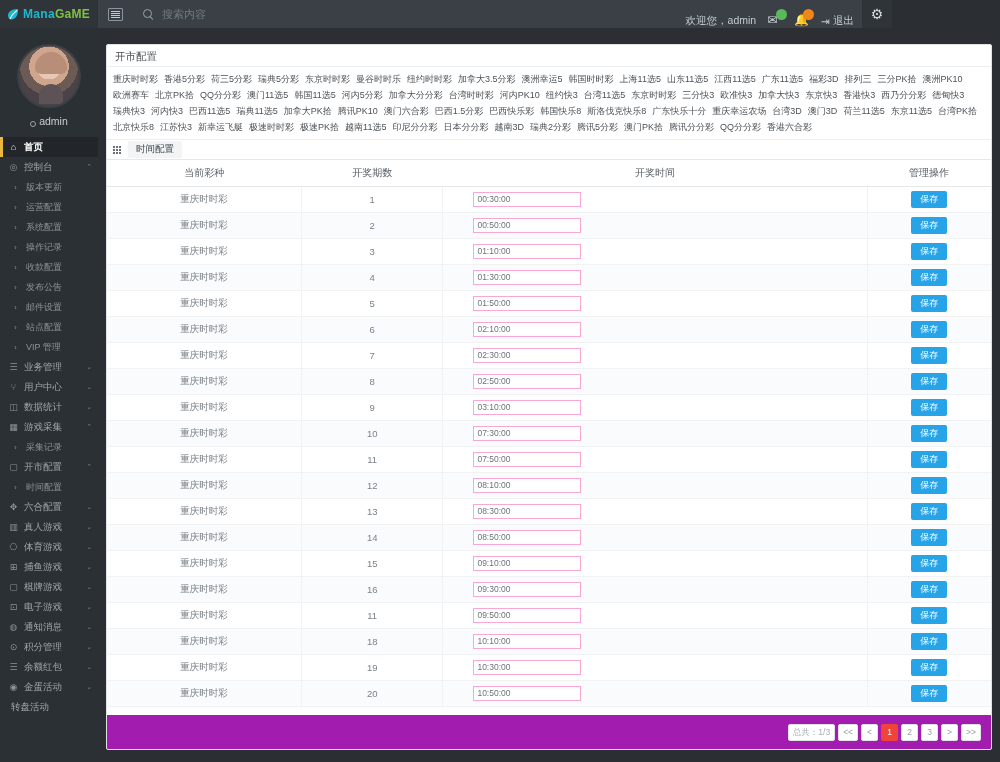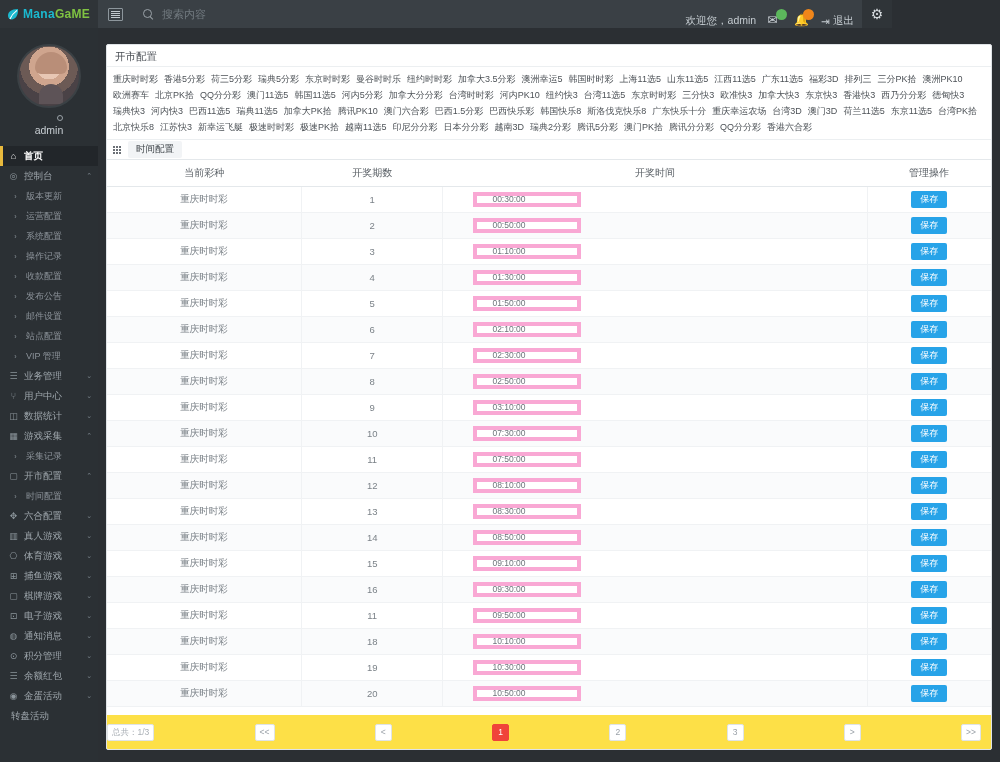--- a/index.html
+++ b/index.html
@@ -93,21 +93,21 @@
   }
   .avatar::before {
     content:""; position:absolute; left:16px; top:6px; width:32px; height:22px;
     border-radius: 16px 16px 6px 6px; background:#b98e78;
   }
   .avatar::after {
     content:""; position:absolute; left:20px; bottom:2px; width:24px; height:20px;
     border-radius: 12px 12px 0 0; background:#5d5357;
   }
   .profile-name {
-    color: #c8ced3; font-size: 10.5px; display: flex; align-items: flex-end; gap: 3px; flex-direction: column;
+    color: #c8ced3; font-size: 10.5px; display: flex; align-items: flex-end; gap: 3px;
   }
   .online-dot {
     width: 6px; height: 6px; border-radius: 50%; border: 1px solid #9aa2a8;
     display: inline-block;
   }
   .menu-head {
     padding: 8px 7px 6px; display: flex; align-items: baseline; gap: 4px;
   }
   .menu-head .mh1 { color: #e2e6e9; font-size: 11px; font-weight: bold; }
   .menu-head .mh2 { color: #6a7278; font-size: 8px; }
@@ -174,32 +174,32 @@
     font-size: 9.5px; color: #7b8288; height: 26px; text-align: center;
     border-bottom: 1px solid #f0f2f4; border-right: 1px solid #f0f2f4;
   }
   table.grid tr td:last-child { border-right: none; }
   table.grid tr:nth-child(even) td { background: #fafbfc; }
   .col-a { width: 22%; }
   .col-b { width: 16%; }
   .col-c { width: 48%; }
   .col-d { width: 14%; }
   .time-input {
-    width: 108px; height: 15px; border: 4px solid #f9a8d4; background: #fff;
-    font-size: 8.5px; color: #6c737a; padding: 0 15px; outline: none;
+    width: 108px; height: 15px; border: 1px solid #f9a8d4; background: #fff;
+    font-size: 8.5px; color: #6c737a; padding: 0 3px; outline: none;
     font-family: inherit;
   }
   .save-btn {
     display: inline-block; background: #27a3e8; color: #fff; font-size: 9px;
     padding: 2px 9px; border-radius: 2px; border: none; cursor: pointer;
     font-family: inherit; line-height: 13px;
   }
   .pager {
-    height: 34px; display: flex; align-items: center; justify-content: space-between;
-    gap: 3px; padding-right: 10px; background: #fde047;
+    height: 34px; display: flex; align-items: center; justify-content: flex-end;
+    gap: 3px; padding-right: 10px; background: #a21caf;
   }
   .pg {
     min-width: 17px; height: 17px; line-height: 15px; text-align: center;
     border: 1px solid #dfe3e6; background: #fff; color: #9aa1a8;
     font-size: 8.5px; border-radius: 2px; padding: 0 4px; cursor: pointer;
   }
   .pg.total { color: #a8aeb4; cursor: default; }
   .pg.active { background: #f0433a; border-color: #f0433a; color: #fff; }
 </style>
 </head>

